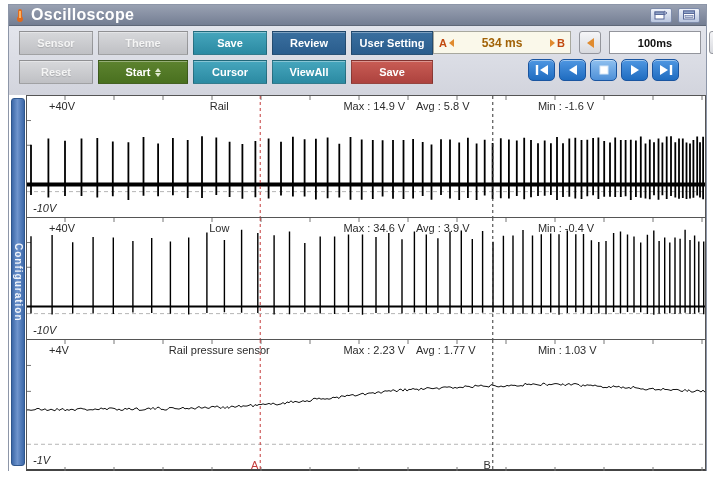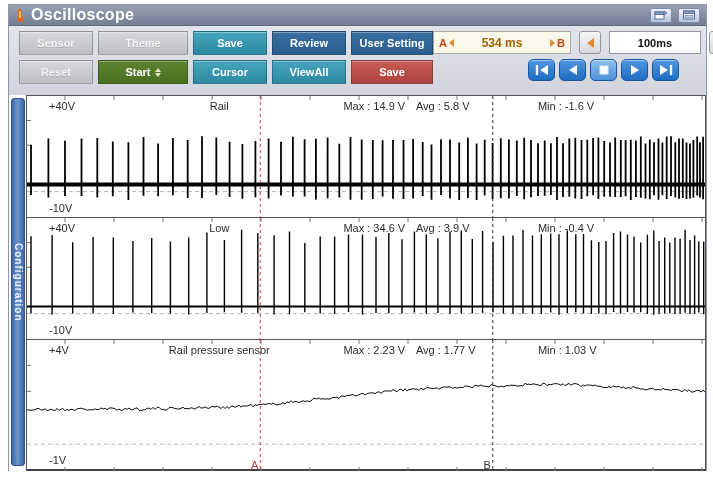--- a/index.html
+++ b/index.html
@@ -82,21 +82,21 @@
   .ch-name  { left:26%; transform:translateX(-50%); }
   .ch-max   { left:39%;margin-left:36px; }
   .ch-avg   { left:55%; }
   .ch-min   { left:73%; }
   .ch-controls { position:absolute; right:4px; top:0; display:flex; gap:3px; pointer-events:auto; }
   .chk { width:11px; height:11px; background:#fff; border:1px solid #808080; margin-top:1px; cursor:pointer; }
   .mini-btn { width:15px; height:14px; border:1px solid #8f8f8f; border-radius:2px;
               background:linear-gradient(#efefef,#c9c9c9); color:#8c8c8c; font-weight:bold;
               font-size:12px; line-height:12px; text-align:center; cursor:pointer;
               font-family:"DejaVu Sans", sans-serif; }
-  .scale-bottom { position:absolute; left:22px; font-size:11px; color:#2b2b2b; pointer-events:none; }
+  .scale-bottom { position:absolute; left:6px; font-size:11px; color:#2b2b2b; pointer-events:none;font-style:italic; }
 </style>
 </head>
 <body>
 
 <div class="stage">
   <div class="window">
 
     <div class="titlebar">
       <svg class="app-icon" viewBox="0 0 10 14">
         <rect x="3" y="1" width="4" height="9" rx="2" fill="#e06a1e"></rect>

